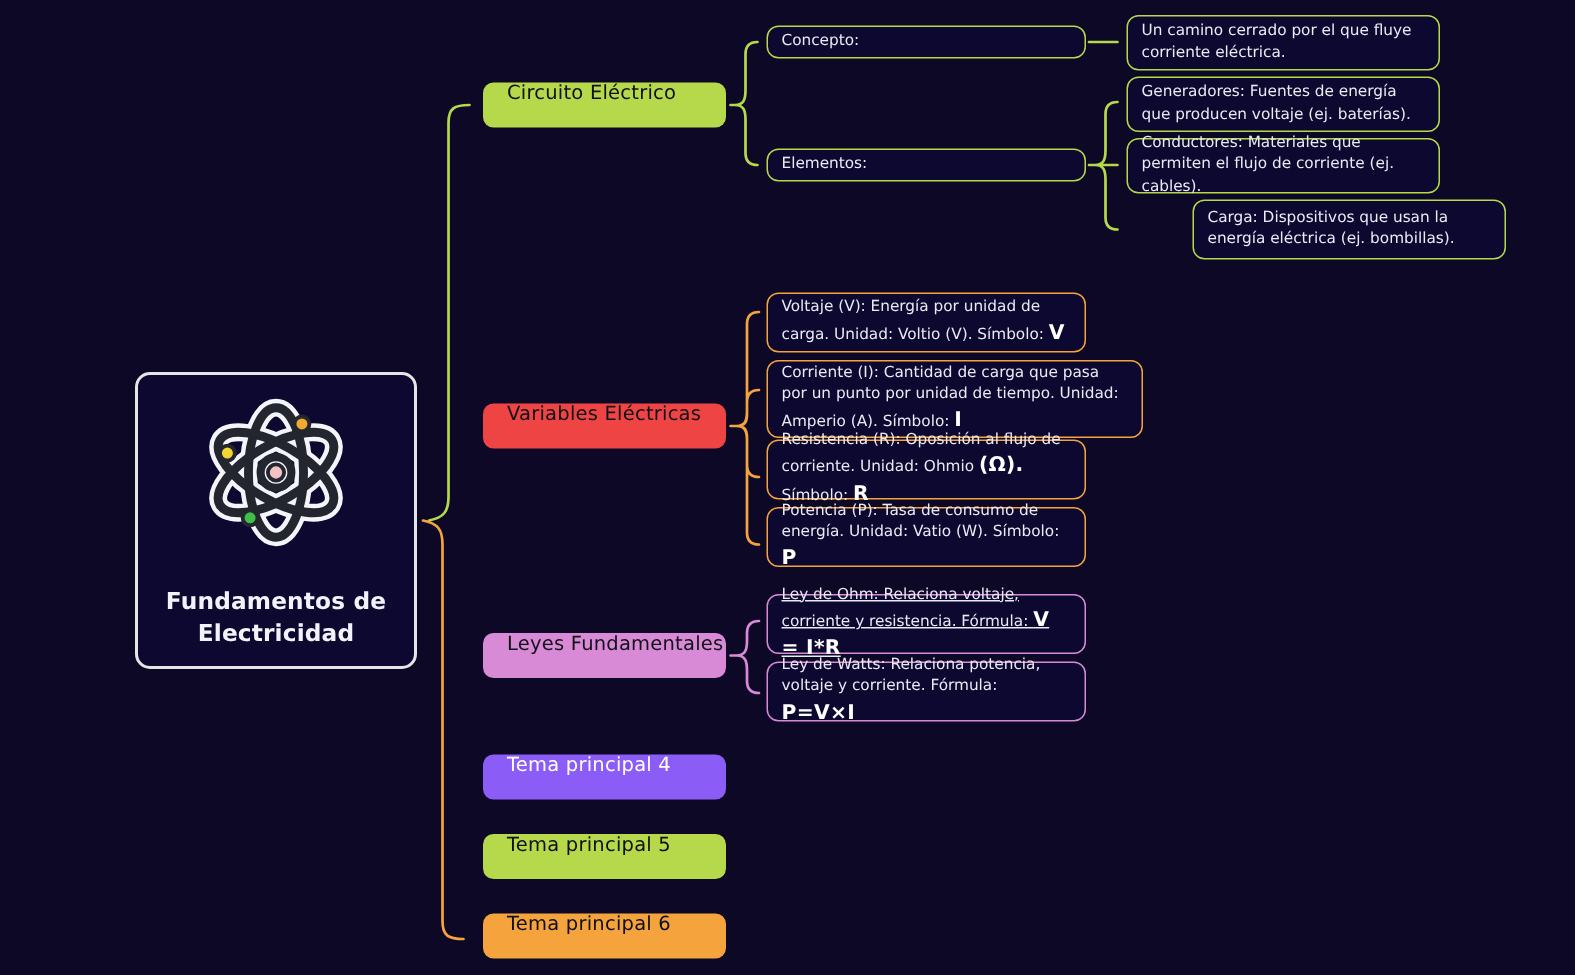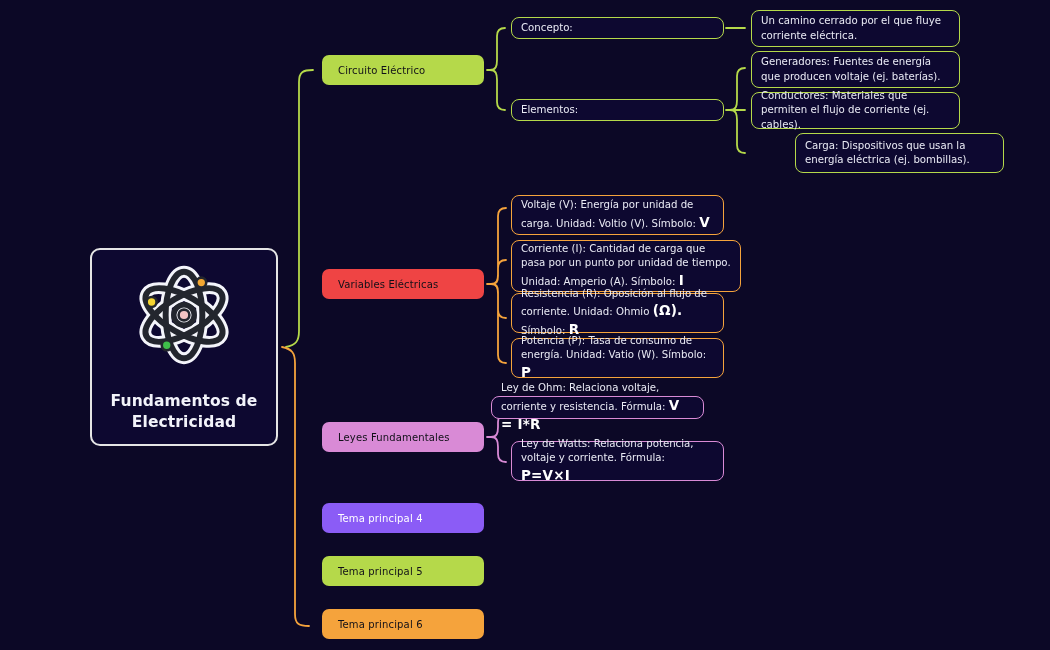--- a/index.html
+++ b/index.html
@@ -47,23 +47,23 @@
   }
 
   
   .topic {
     position: absolute;
     left: 322px;
     width: 162px;
     height: 30px;
     border-radius: 7px;
     display: flex;
-    align-items: center;
+    align-items: flex-start;
     padding-left: 16px;
-    font-size: 10px;
+    font-size: 13px;
     letter-spacing: 0.15px;
     white-space: nowrap;
   }
   .topic.dark  { color: #111018; }
   .topic.light { color: #ffffff; }
 
   
   .obox {
     position: absolute;
     border: 1.6px solid;
@@ -186,30 +186,30 @@
   <div class="obox green-b" style="left:751px;top:92px;width:209px;height:37px;">
     <span class="txt">Conductores: Materiales que permiten el flujo de corriente (ej. cables).</span>
   </div>
   <div class="obox green-b" style="left:751px;top:133px;width:209px;height:40px;margin-left:44px;">
     <span class="txt">Carga: Dispositivos que usan la energía eléctrica (ej. bombillas).</span>
   </div>
 
   <div class="obox orange-b" style="left:511px;top:195px;width:213px;height:40px;">
     <span class="txt"><span>Voltaje (V): Energía por unidad de carga. Unidad: Voltio (V). Símbolo: </span><b class="sym">V</b></span>
   </div>
-  <div class="obox orange-b" style="left:511px;top:240px;width:230px;height:52px;">
+  <div class="obox orange-b" style="left:511px;top:240px;width:251px;height:52px;">
     <span class="txt"><span>Corriente (I): Cantidad de carga que pasa por un punto por unidad de tiempo. Unidad: Amperio (A). Símbolo: </span><b class="sym">I</b></span>
   </div>
   <div class="obox orange-b" style="left:511px;top:293px;width:213px;height:40px;">
     <span class="txt"><span>Resistencia (R): Oposición al flujo de corriente. Unidad: Ohmio </span><b class="sym">(Ω).</b><span> Símbolo: </span><b class="sym">R</b></span>
   </div>
   <div class="obox orange-b" style="left:511px;top:338px;width:213px;height:40px;">
     <span class="txt"><span>Potencia (P): Tasa de consumo de energía. Unidad: Vatio (W). Símbolo: </span><b class="sym">P</b></span>
   </div>
 
-  <div class="obox pink-b" style="left:491px;top:396px;width:213px;height:23px;">
+  <div class="obox pink-b" style="left:511px;top:396px;width:213px;height:40px;text-decoration:underline;">
     <span class="txt"><span>Ley de Ohm: Relaciona voltaje, corriente y resistencia. Fórmula: </span><b class="sym">V = I*R</b></span>
   </div>
   <div class="obox pink-b" style="left:511px;top:441px;width:213px;height:40px;">
     <span class="txt"><span>Ley de Watts: Relaciona potencia, voltaje y corriente. Fórmula: </span><b class="sym">P=V×I</b></span>
   </div>
 
 </div>
 
 </body></html>

